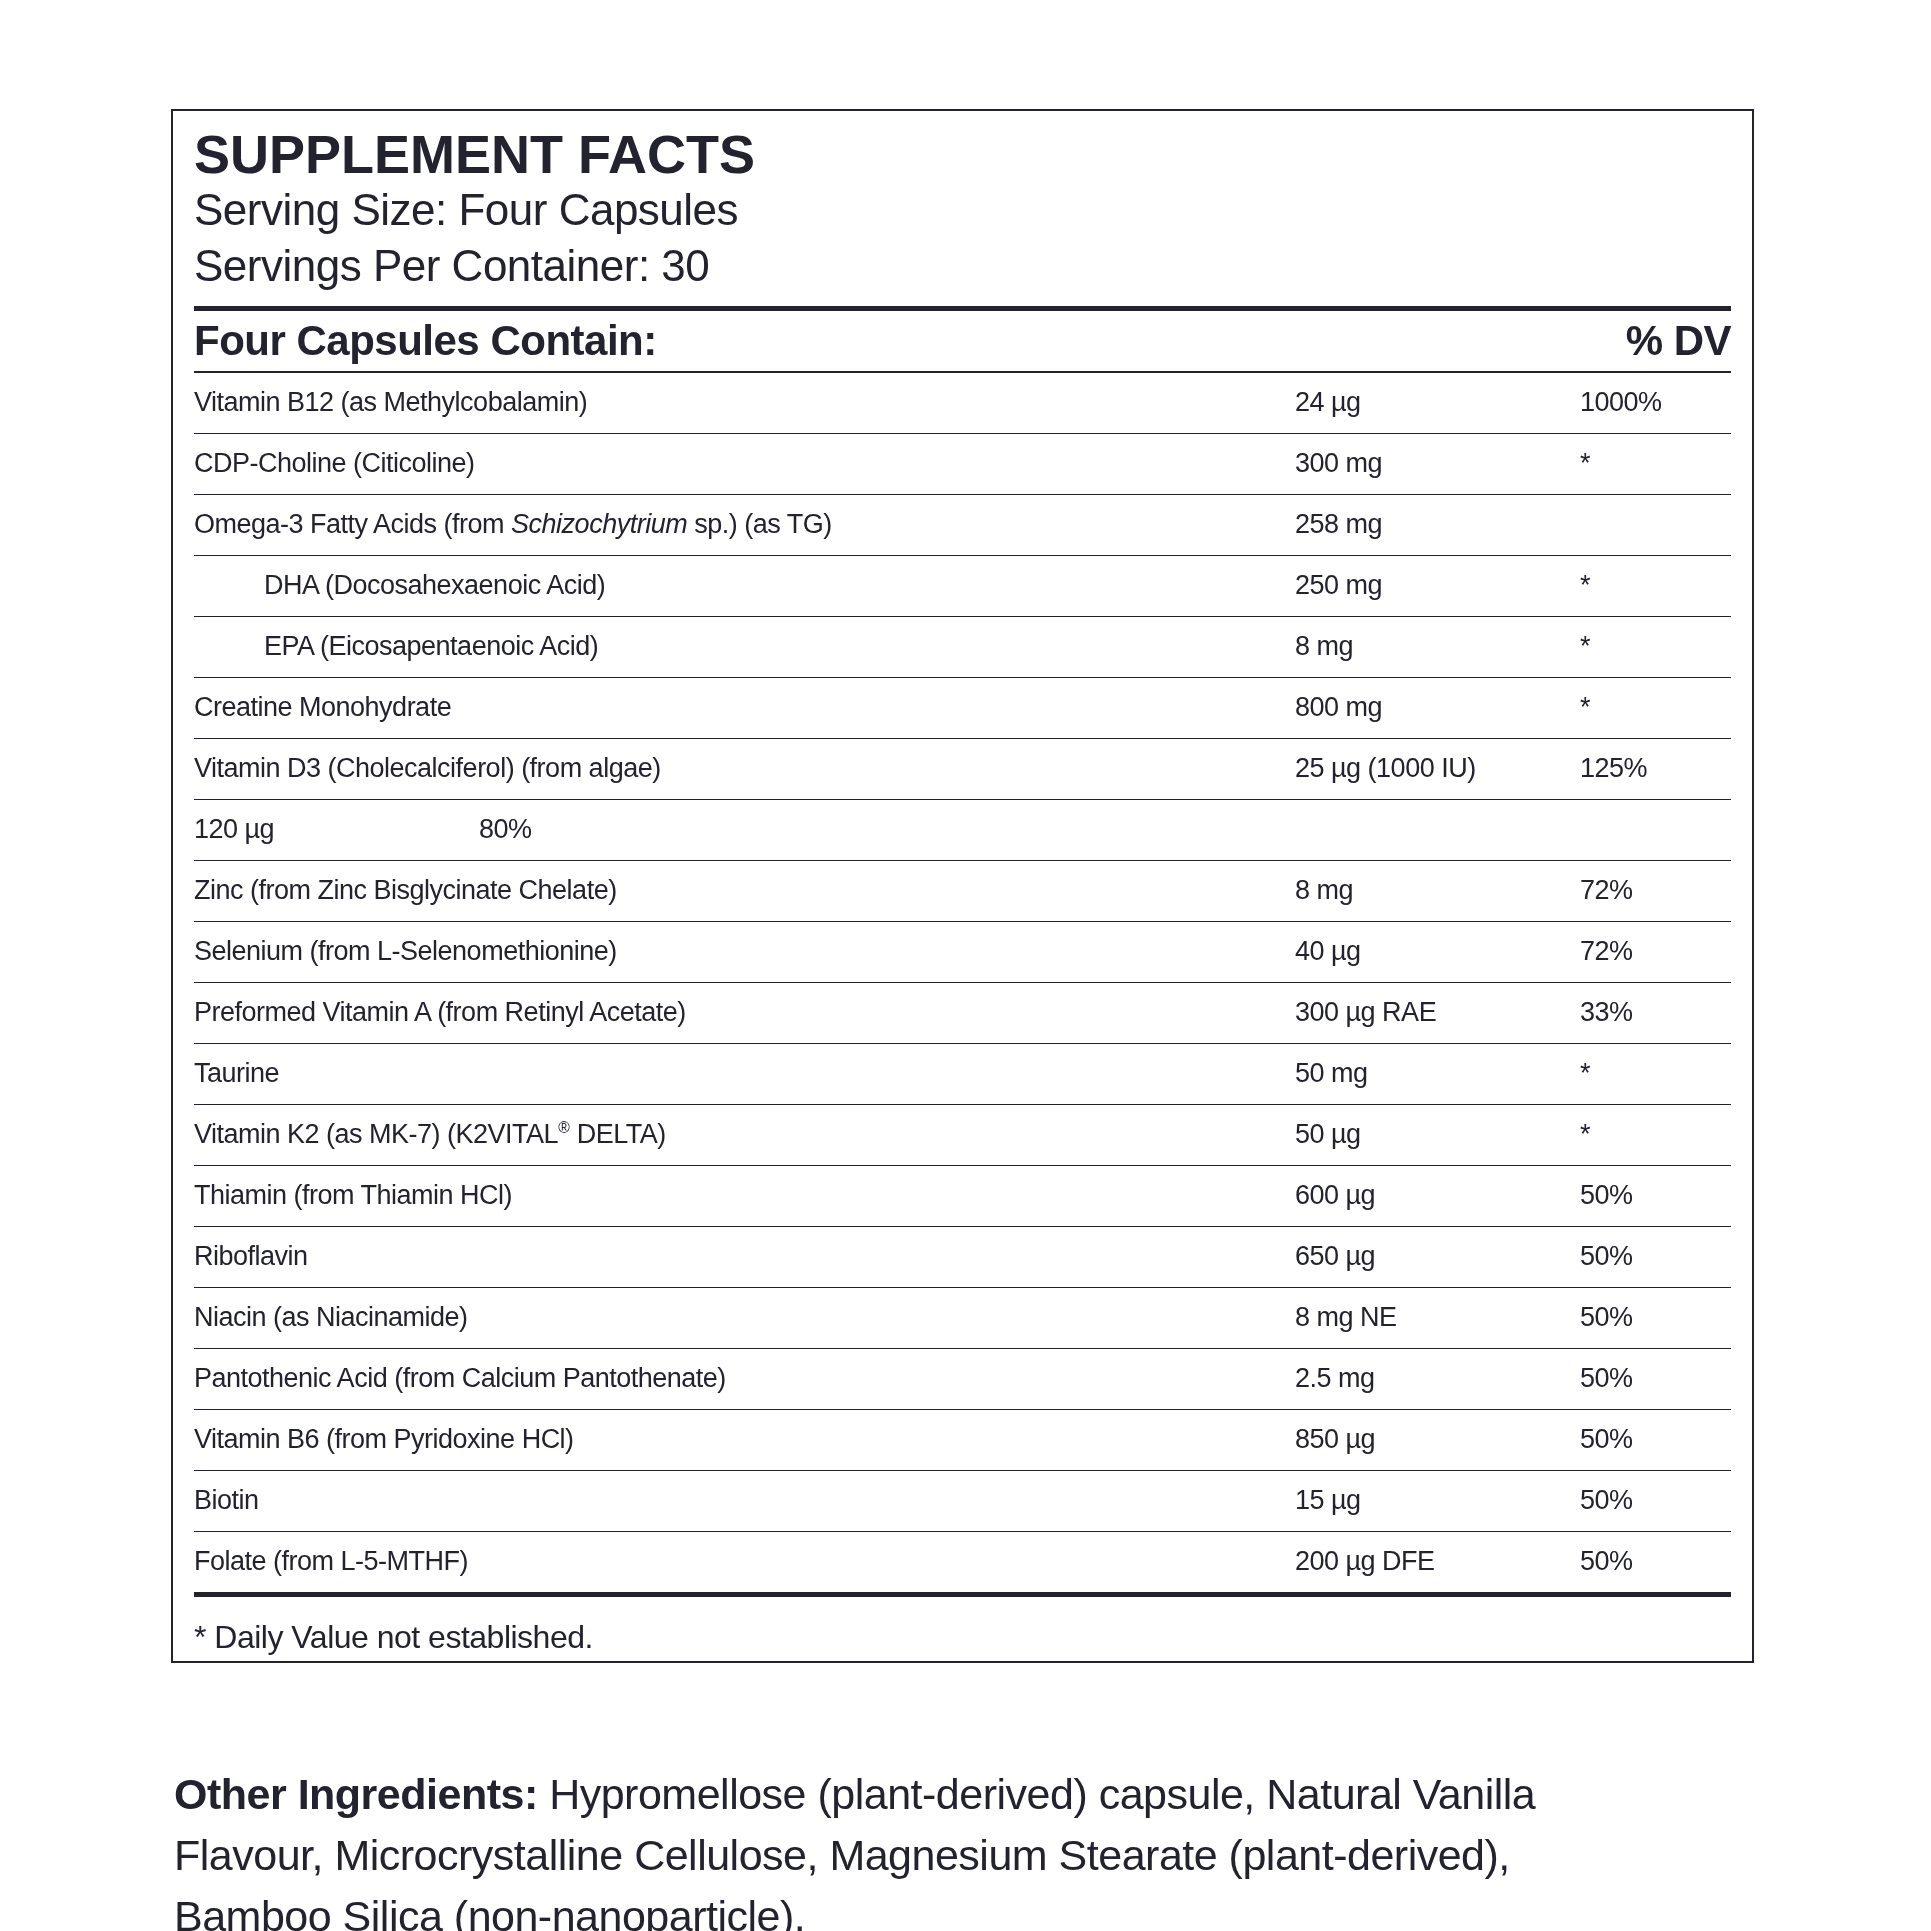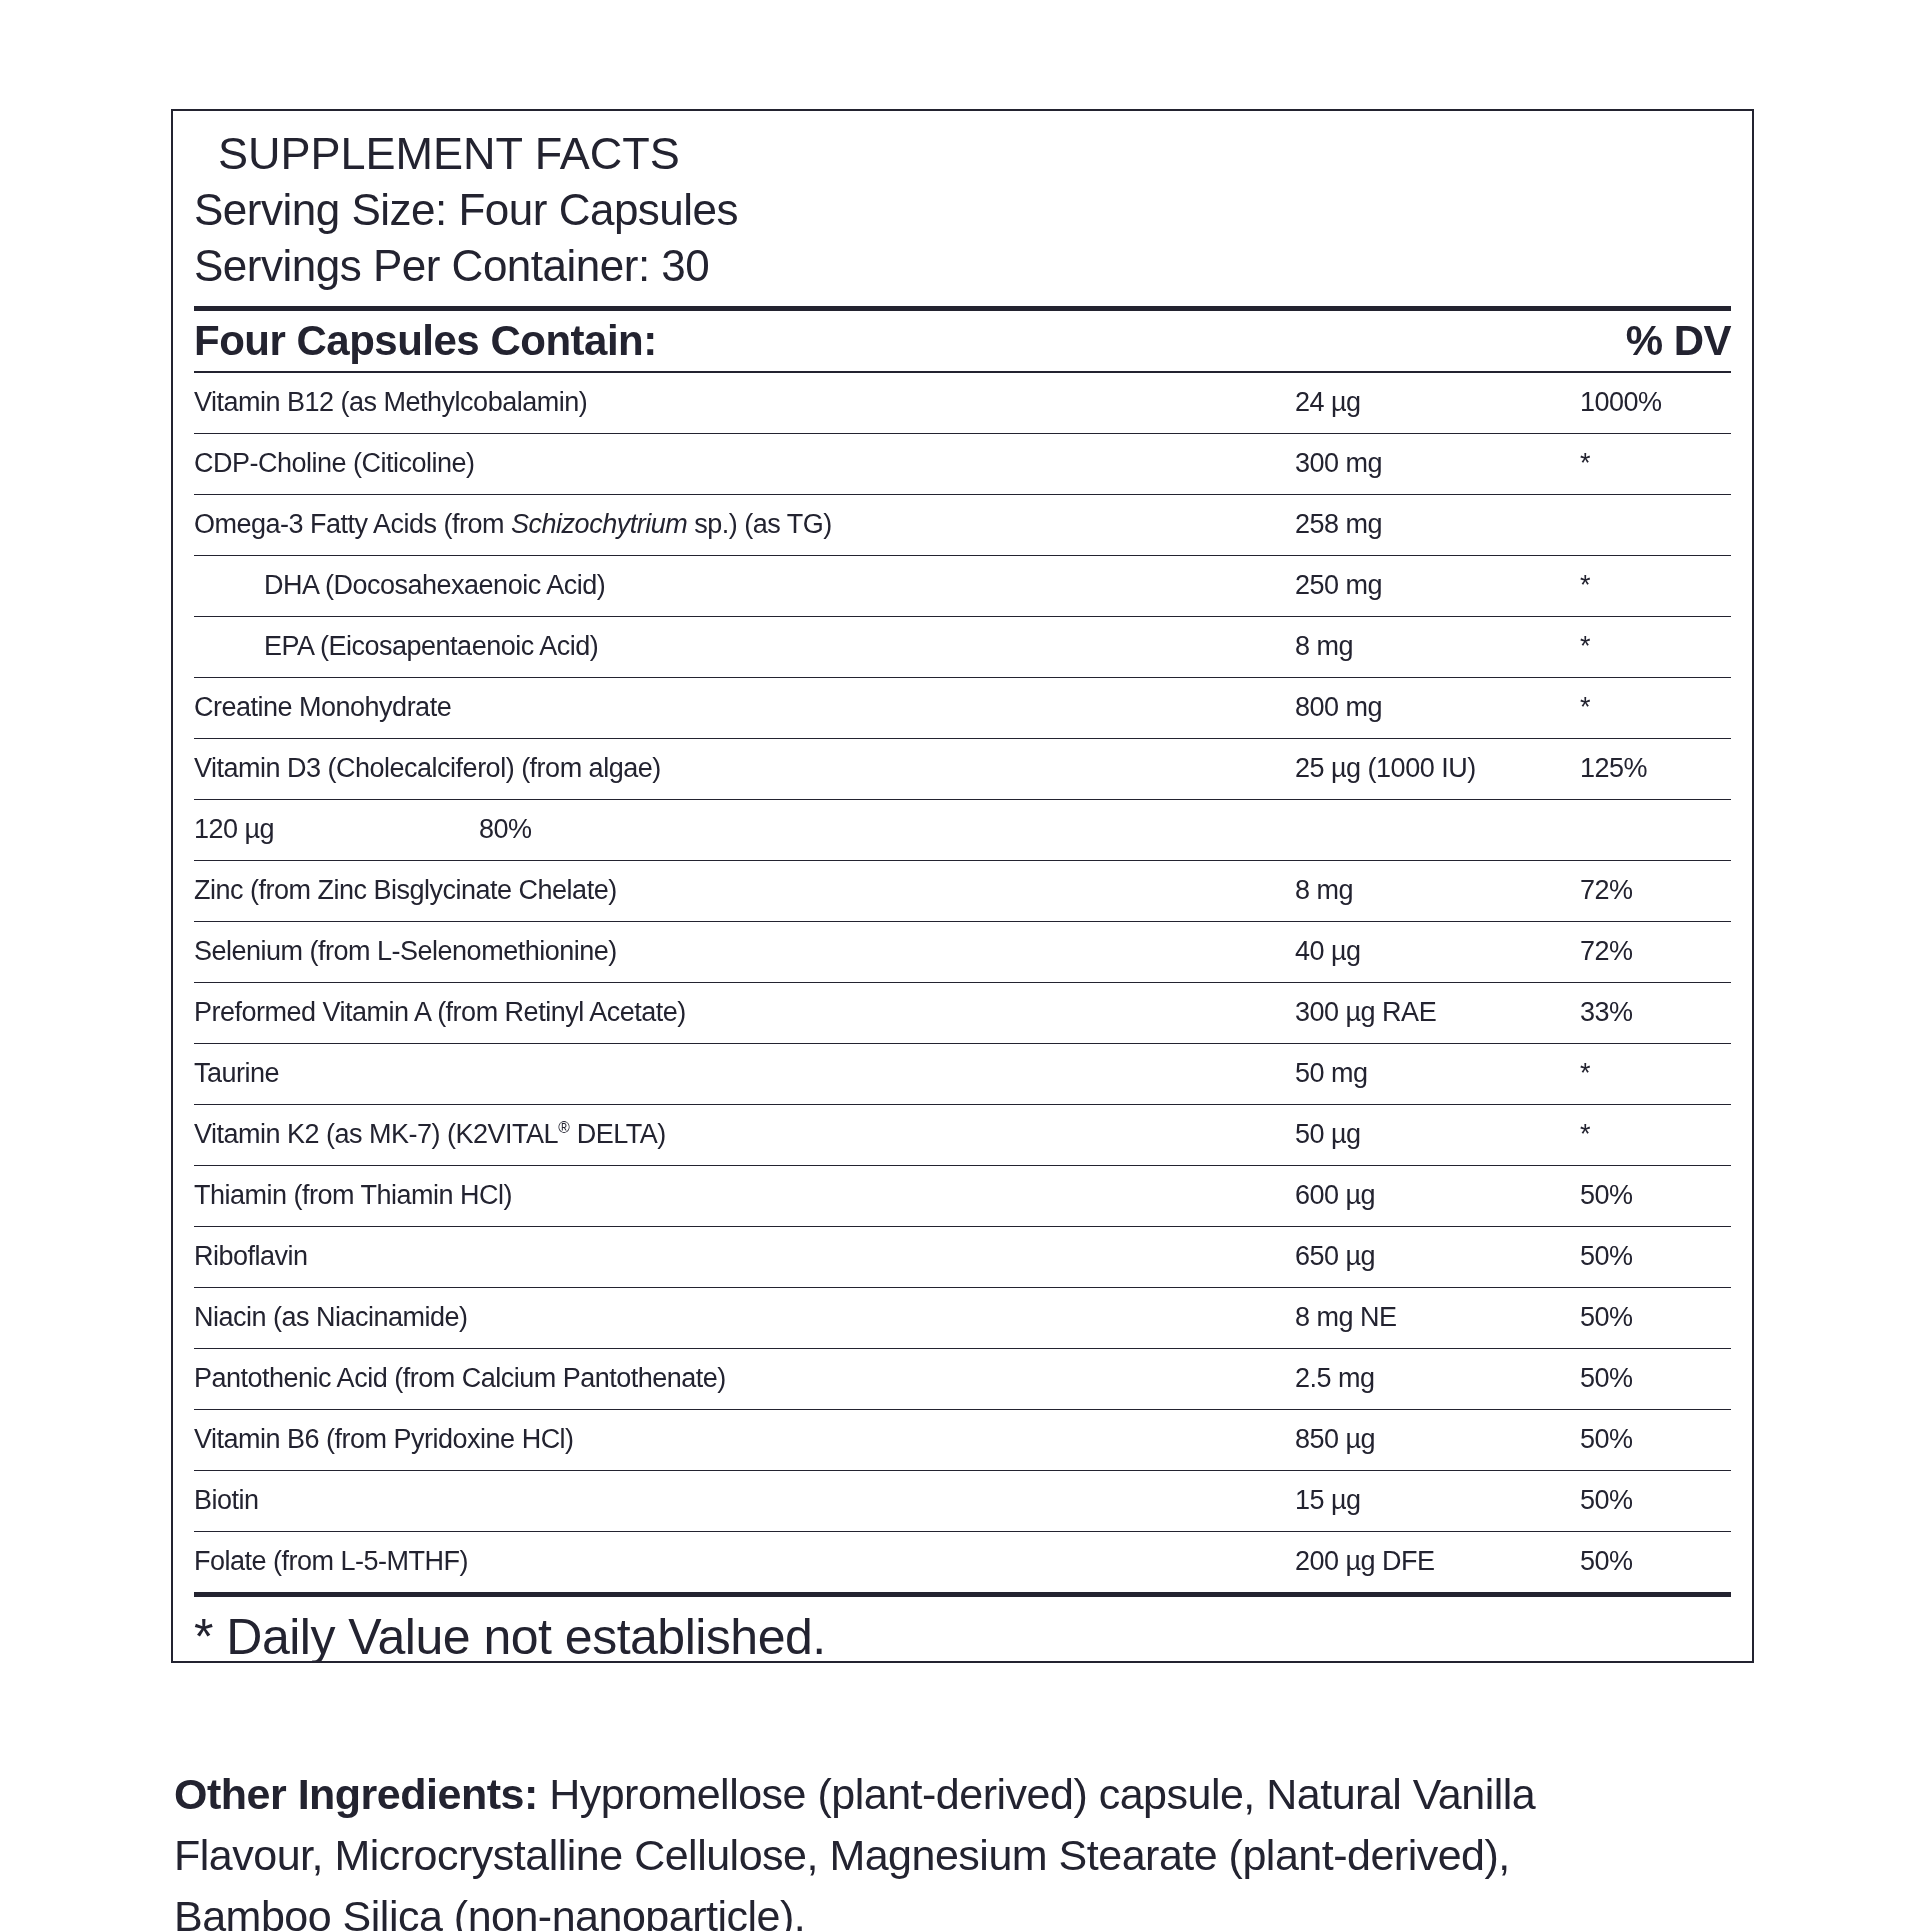--- a/index.html
+++ b/index.html
@@ -28,25 +28,24 @@
     padding: 0 21px;
     overflow: hidden;
   }
 
   .header-block {
     padding-top: 15.4px;
     padding-bottom: 11.6px;
     border-bottom: 5.8px solid #232330;
   }
   .title {
-    font-size: 45px;
-    font-weight: normal;
+    font-size: 54px;
+    font-weight: bold;
     line-height: 56px;
     letter-spacing: 0;
-    margin-left: 24px;
   }
   .serving-line {
     font-size: 44px;
     line-height: 56px;
   }
 
   .contain-row {
     display: flex;
     align-items: center;
     height: 60px;
@@ -70,21 +69,21 @@
   .col-name.indent { padding-left: 70px; }
   .col-name i { font-style: italic; }
   .col-name sup { font-size: 58%; vertical-align: super; letter-spacing: 0; }
   .col-amount { width: 285px; }
   .col-dv { flex: 1; }
   .col-dv.dv-ast { padding-right: 33px; box-sizing: border-box; }
 
   .footnote {
     border-top: 5.8px solid #232330;
     padding-top: 13.5px;
-    font-size: 50px;
+    font-size: 32px;
     line-height: 54px;
   }
 
   
   .other {
     position: absolute;
     left: 174px;
     top: 1721px;
     width: 1429px;
     font-size: 43px;

